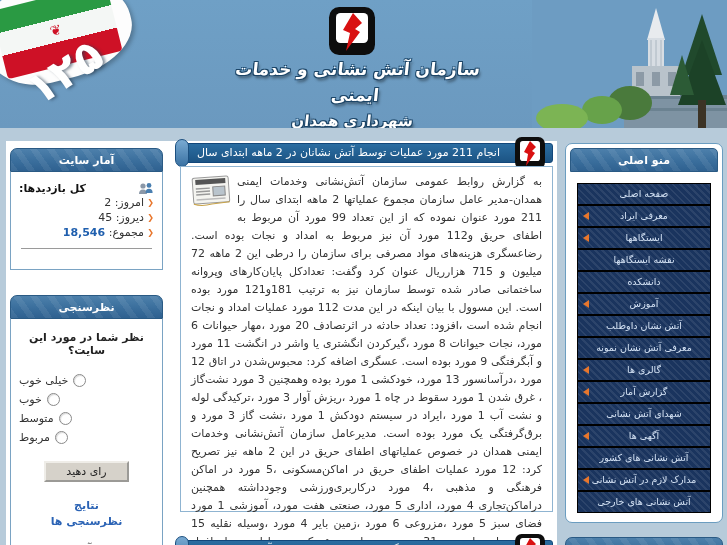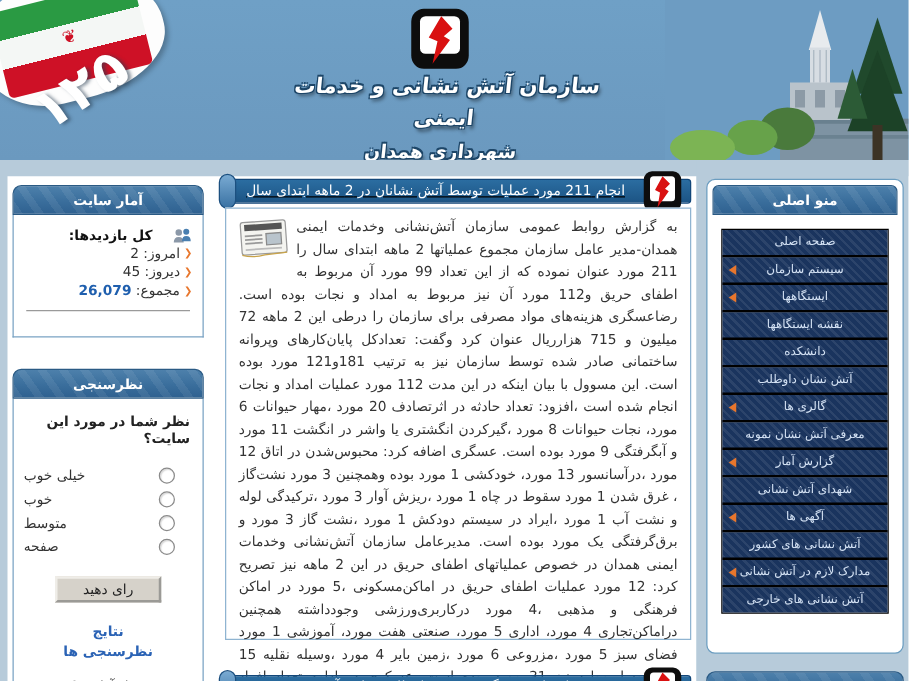--- a/index.html
+++ b/index.html
@@ -32,40 +32,40 @@
   
   .panel-header{height:24px;line-height:24px;text-align:center;color:#fff;font-size:11px;font-weight:bold;
       background:linear-gradient(#4d80ab 0%,#3a6e9c 55%,#2f6190 100%);
       border:1px solid #2a5a84;border-radius:7px 7px 0 0;box-sizing:border-box;position:relative;overflow:hidden;}
   .panel-header::after{content:"";position:absolute;inset:0;background:repeating-linear-gradient(55deg,rgba(255,255,255,.07) 0 6px,transparent 6px 14px);}
   .panel-body{background:#fff;border:1px solid #7aa3c3;border-top:none;box-sizing:border-box;}
 
   
   .stats-panel{position:absolute;top:148px;left:10px;width:153px;}
   .stats-body{padding:10px 8px 6px;font-size:11px;color:#222;min-height:90px;}
-  .stats-total{font-weight:bold;color:#111;display:flex;align-items:center;gap:16px;justify-content:flex-start;}
+  .stats-total{font-weight:bold;color:#111;display:flex;align-items:center;gap:16px;justify-content:space-between;}
   .stats-row{padding:1px 10px 1px 4px;position:relative;color:#333;}
   .stats-row .bullet{color:#e8762c;font-size:8px;position:absolute;right:0;top:3px;}
   .stats-row .total-val{color:#1f5fae;font-weight:bold;}
   .stats-hr{border:none;border-top:1px solid #9a9a9a;margin:8px 2px 14px;}
 
   
   .poll-panel{position:absolute;top:295px;left:10px;width:153px;}
   .poll-body{padding:10px 8px 10px;font-size:11px;min-height:211px;color:#222;}
-  .poll-question{font-weight:bold;margin:2px 2px 14px;text-align:right;}
-  .poll-option{display:flex;align-items:center;gap:5px;justify-content:space-between;padding:3px 14px 3px 0;cursor:pointer;color:#333;}
+  .poll-question{font-weight:bold;margin:2px 2px 14px;text-align:center;}
+  .poll-option{display:flex;align-items:center;gap:5px;justify-content:flex-end;padding:3px 14px 3px 0;cursor:pointer;color:#333;}
   .radio-circle{width:11px;height:11px;border:1px solid #8a8a8a;border-radius:50%;background:#fff;flex:0 0 auto;box-shadow:inset 1px 1px 1px rgba(0,0,0,.15);}
   .vote-btn{display:block;margin:14px auto 0;background:#d6d2ca;border:2px outset #efede8;font-size:11px;padding:2px 20px;font-family:"DejaVu Sans",sans-serif;cursor:pointer;color:#222;}
   .poll-links{text-align:center;margin-top:16px;line-height:16px;}
   .poll-links a{color:#2b63b5;font-weight:bold;text-decoration:none;font-size:11px;display:block;cursor:pointer;text-align:center;}
   .poll-counts{text-align:center;margin-top:12px;line-height:16px;color:#333;}
   .poll-counts b{color:#000;}
 
   
-  .titlebar{position:absolute;left:180px;width:373px;height:20px;background:linear-gradient(#2b6da1,#1c5484);border:1px solid #12477a;border-radius:3px;box-sizing:border-box;text-decoration:underline;}
+  .titlebar{position:absolute;left:180px;width:373px;height:20px;background:linear-gradient(#2b6da1,#1c5484);border:1px solid #12477a;border-radius:3px;box-sizing:border-box;}
   .titlebar .bar-text{display:block;color:#fff;font-size:11px;line-height:18px;text-align:right;padding-right:52px;white-space:nowrap;overflow:hidden;}
   .titlebar .end-pill{position:absolute;left:-6px;top:-5px;width:14px;height:28px;border-radius:7px;background:linear-gradient(#79aad2,#3a72a3);border:1px solid #1c5080;box-sizing:border-box;}
   .titlebar .bar-logo{position:absolute;right:7px;top:-7px;}
   .titlebar-1{top:143px;}
   .titlebar-2{top:540px;}
 
   .article-body{position:absolute;top:166px;left:180px;width:373px;height:346px;background:#fff;border:1px solid #8fb4d1;box-sizing:border-box;
       padding:6px 10px 4px;display:flex;flex-direction:column;}
   .article-text{font-size:11px;line-height:18px;color:#333;text-align:justify;margin:0;}
   .news-img{float:left;margin:2px 6px 4px 0;transform:rotate(-4deg);}
@@ -161,21 +161,21 @@
         <span>2</span>
       </div>
       <div class="stats-row">
         <span class="bullet">❮</span>
         <span>دیروز:</span>
         <span>45</span>
       </div>
       <div class="stats-row">
         <span class="bullet">❮</span>
         <span>مجموع:</span>
-        <span class="total-val">26,079</span>
+        <span class="total-val">18,546</span>
       </div>
       <hr class="stats-hr">
     </div>
   </div>
 
   <div class="poll-panel">
     <div class="panel-header">نظرسنجی</div>
     <div class="panel-body poll-body">
       <div class="poll-question">نظر شما در مورد این سایت؟</div>
 
@@ -186,21 +186,21 @@
       <div class="poll-option">
         <span class="radio-circle"></span>
         <span>خوب</span>
       </div>
       <div class="poll-option">
         <span class="radio-circle"></span>
         <span>متوسط</span>
       </div>
       <div class="poll-option">
         <span class="radio-circle"></span>
-        <span>صفحه</span>
+        <span>مربوط</span>
       </div>
 
       <button class="vote-btn">رای دهید</button>
 
       <div class="poll-links">
         <a>نتایج</a>
         <a>نظرسنجی ها</a>
       </div>
 
       <div class="poll-counts">
@@ -253,27 +253,28 @@
         </svg>
       </span>
     </span>
     <a class="bar-text">برخورد پراید با خودرو گشت نیروی انتظامی حادثه آفرید</a>
   </div>
 
   <div class="menu-panel">
     <div class="panel-header">منو اصلی</div>
     <div class="menu-list">
       <div class="menu-item"><span class="label">صفحه اصلی</span></div>
-      <div class="menu-item"><span class="submenu-arrow"></span><span class="label">سیستم سازمان</span></div>
+      <div class="menu-item"><span class="submenu-arrow"></span><span class="label">معرفی ایراد</span></div>
       <div class="menu-item"><span class="submenu-arrow"></span><span class="label">ایستگاهها</span></div>
       <div class="menu-item"><span class="label">نقشه ایستگاهها</span></div>
       <div class="menu-item"><span class="label">دانشکده</span></div>
+      <div class="menu-item"><span class="submenu-arrow"></span><span class="label">آموزش</span></div>
       <div class="menu-item"><span class="label">آتش نشان داوطلب</span></div>
+      <div class="menu-item"><span class="label">معرفی آتش نشان نمونه</span></div>
       <div class="menu-item"><span class="submenu-arrow"></span><span class="label">گالری ها</span></div>
-      <div class="menu-item"><span class="label">معرفی آتش نشان نمونه</span></div>
       <div class="menu-item"><span class="submenu-arrow"></span><span class="label">گزارش آمار</span></div>
       <div class="menu-item"><span class="label">شهدای آتش نشانی</span></div>
       <div class="menu-item"><span class="submenu-arrow"></span><span class="label">آگهی ها</span></div>
       <div class="menu-item"><span class="label">آتش نشانی های کشور</span></div>
       <div class="menu-item"><span class="submenu-arrow"></span><span class="label">مدارک لازم در آتش نشانی</span></div>
       <div class="menu-item"><span class="label">آتش نشانی های خارجی</span></div>
     </div>
   </div>
 
   <div class="partial-box">

